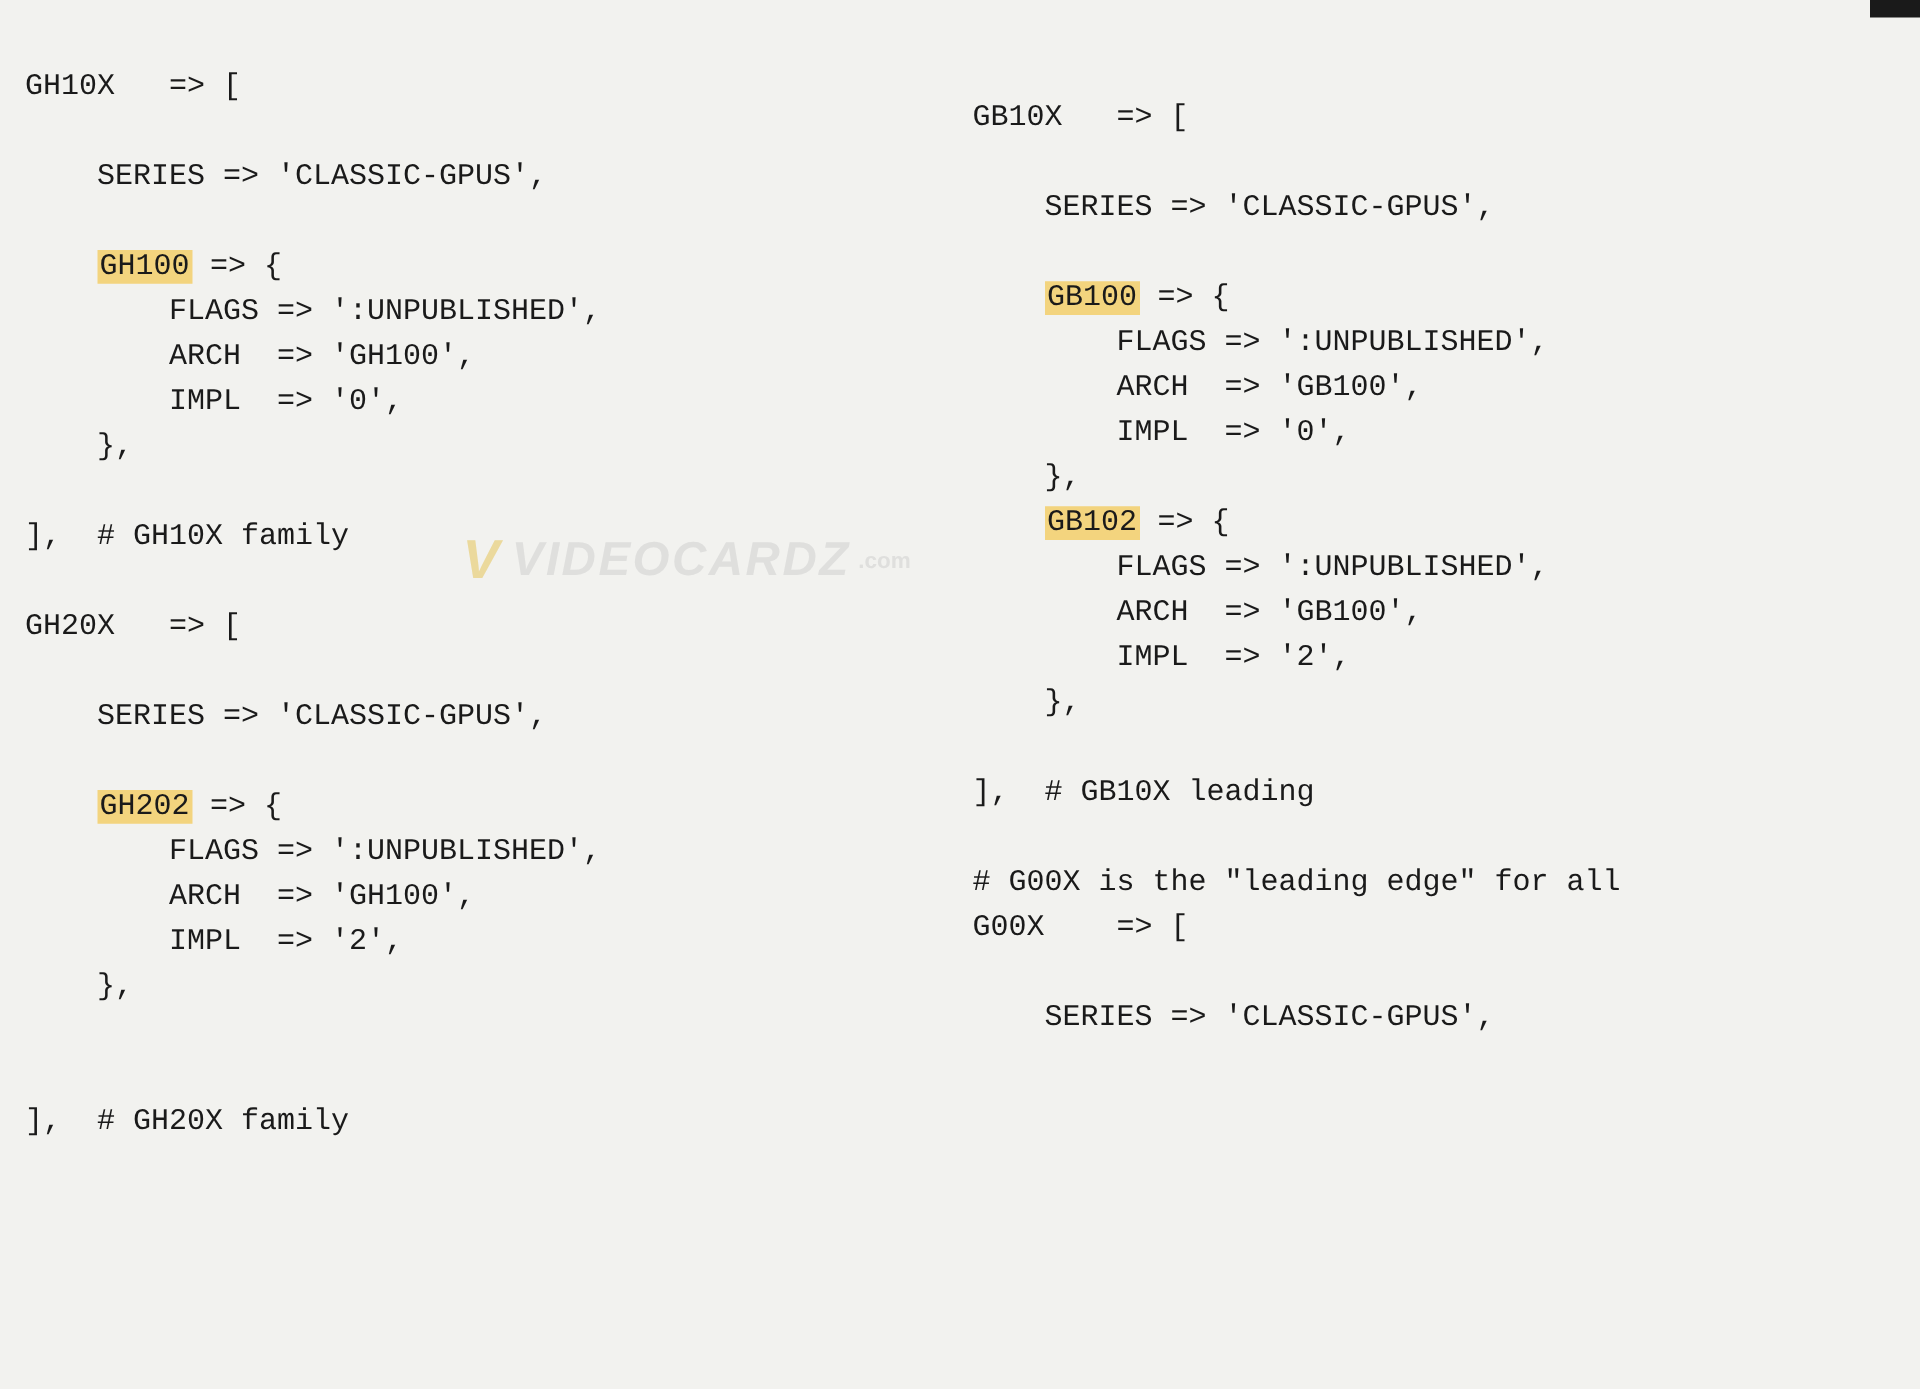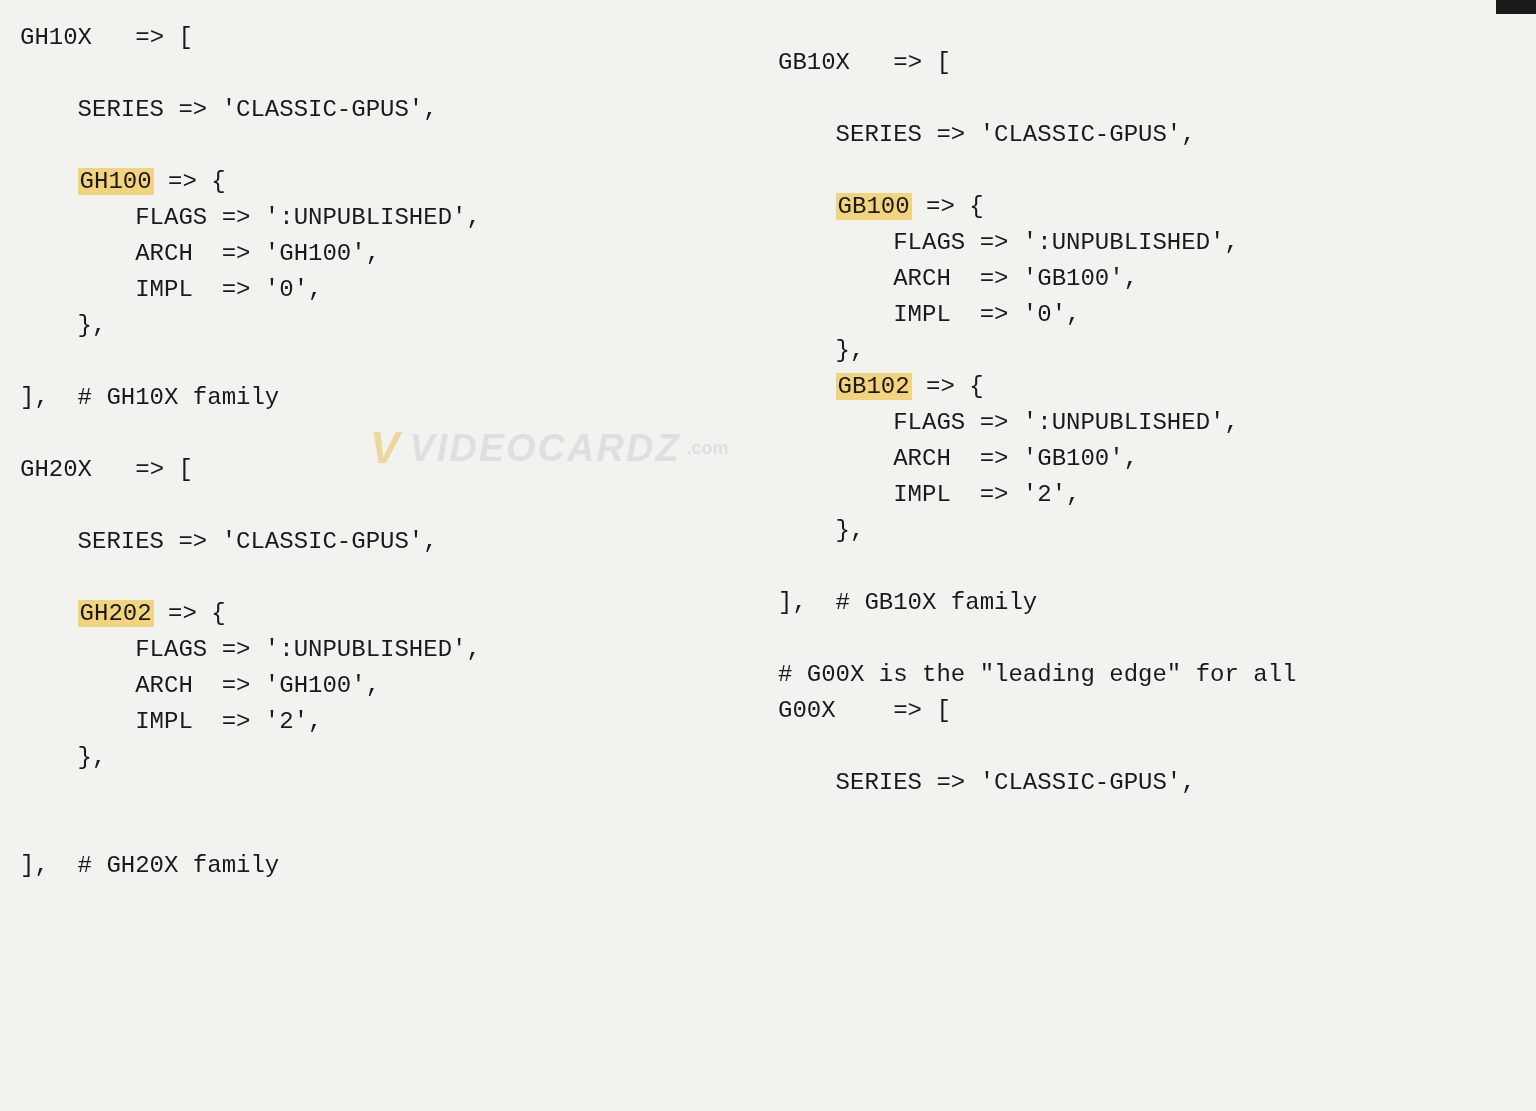--- a/index.html
+++ b/index.html
@@ -16,20 +16,21 @@
       position: relative;
       overflow: hidden;
     }
     .columns {
       display: flex;
       gap: 20px;
     }
     .col {
       flex: 1;
       white-space: pre;
+      margin-top: 32px;
     }
     .col-right {
       padding-top: 25px;
     }
     .hl {
       background: #f3d47e;
       padding: 0 2px;
     }
     .watermark {
       position: absolute;
@@ -115,19 +116,19 @@
 <span>        FLAGS =&gt; ':UNPUBLISHED',</span>
 <span>        ARCH  =&gt; 'GB100',</span>
 <span>        IMPL  =&gt; '0',</span>
 <span>    },</span>
 <span>    </span><span class="hl">GB102</span><span> =&gt; {</span>
 <span>        FLAGS =&gt; ':UNPUBLISHED',</span>
 <span>        ARCH  =&gt; 'GB100',</span>
 <span>        IMPL  =&gt; '2',</span>
 <span>    },</span>
 
-<span>],  # GB10X family</span>
+<span>],  # GB10X leading</span>
 
 <span># G00X is the "leading edge" for all</span>
 <span>G00X</span><span>    =&gt; [</span>
 
 <span>    SERIES =&gt; 'CLASSIC-GPUS',</span></div>
 </div>
 
 </body></html>

